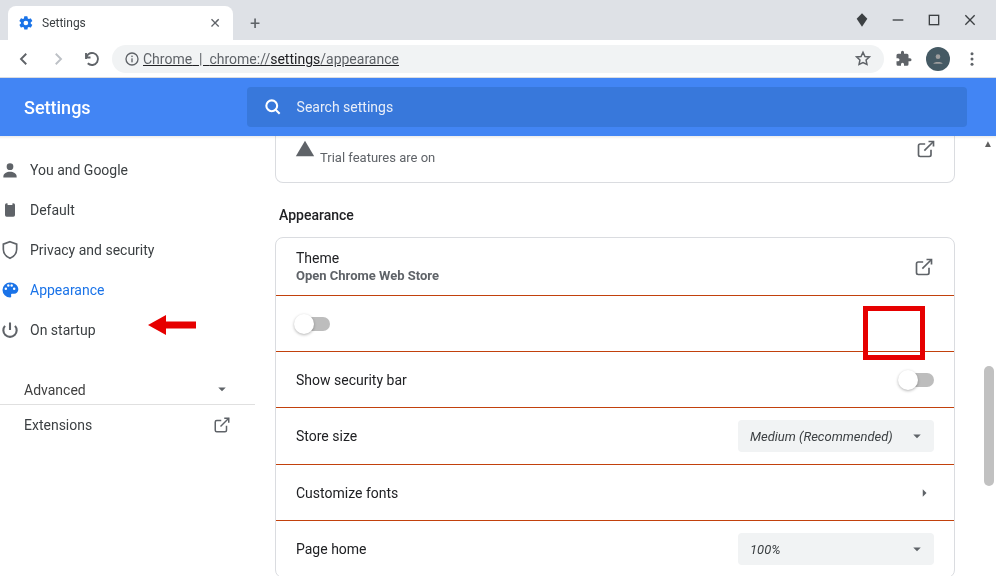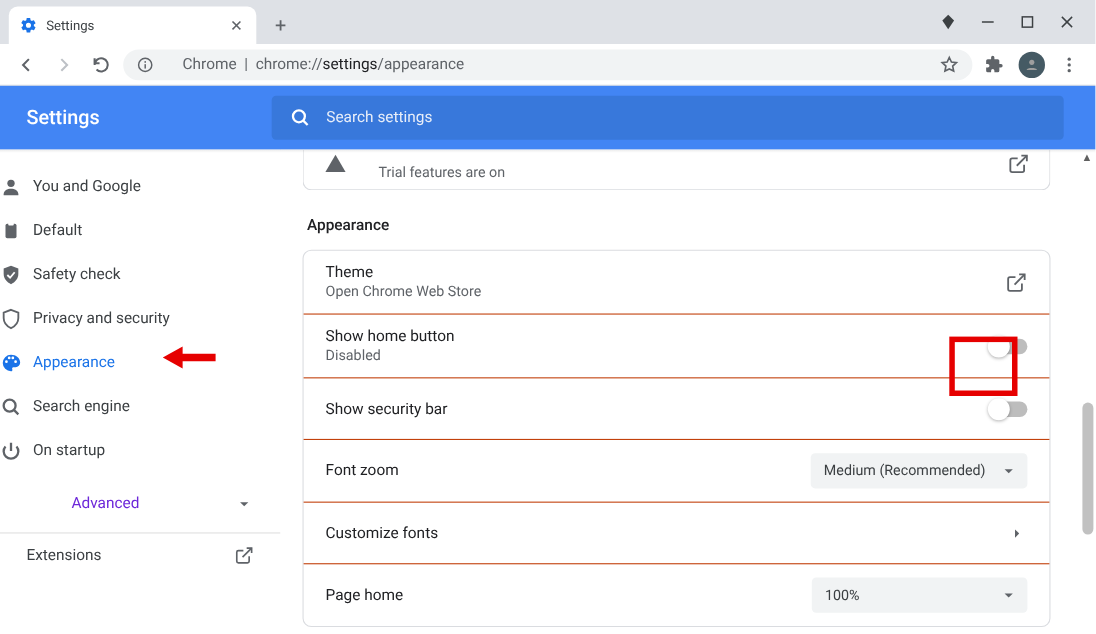--- a/index.html
+++ b/index.html
@@ -12,21 +12,21 @@
 .tab .title { font-size: 12px; color: #3c4043; flex: 1; }
 .tab .close { color: #5f6368; font-size: 14px; width: 16px; text-align: center; cursor: pointer;}
 .newtab { width: 28px; height: 28px; display: flex; align-items: center; justify-content: center; margin-left: 8px; margin-bottom: 3px; color: #5f6368; font-size: 18px; cursor: pointer; border-radius: 50%;}
 .win-controls { position: absolute; right: 0; top: 0; height: 40px; display: flex; align-items: center; gap: 20px; padding: 0 18px;}
 .win-controls span { width: 16px; height: 16px; display: inline-flex; align-items: center; justify-content: center; color: #3c4043; cursor: pointer;}
 
 
 .toolbar { height: 38px; background: #fff; border-bottom: 1px solid #dadce0; display: flex; align-items: center; padding: 0 10px; gap: 6px;}
 .toolbar .nav-btn { width: 28px; height: 28px; display: flex; align-items: center; justify-content: center; color: #5f6368; cursor: pointer; border-radius: 50%;}
 .toolbar .nav-btn.disabled { color: #bdc1c6; }
-.omnibox { flex: 1; height: 28px; background: #f1f3f4; border-radius: 14px; display: flex; align-items: center; padding: 0 12px; gap: 26px; font-size: 14px; color: #202124;}
+.omnibox { flex: 1; height: 28px; background: #f1f3f4; border-radius: 14px; display: flex; align-items: center; padding: 0 12px; gap: 3px; font-size: 14px; color: #202124; text-decoration: underline;}
 .omnibox .secure { color: #5f6368; }
 .omnibox .url { color: #5f6368; }
 .omnibox .url .host { color: #202124; }
 .omnibox .star { margin-left: auto; color: #5f6368; cursor: pointer;}
 .toolbar .ext-btn { width: 28px; height: 28px; display: flex; align-items: center; justify-content: center; color: #5f6368; cursor: pointer;}
 .avatar-circle { width: 24px; height: 24px; border-radius: 50%; background: #455a64; display: flex; align-items: center; justify-content: center;}
 .avatar-circle svg { width: 14px; height: 14px; color: #9e9e9e;}
 
 
 .settings-header { height: 58px; background: #4285f4; display: flex; align-items: center; padding-left: 24px;}
@@ -37,48 +37,48 @@
 .search-settings svg { color: #fff; width: 20px; height: 20px;}
 
 
 .content { display: flex; height: calc(576px - 40px - 38px - 58px); position: relative;}
 .content::before { content:""; position:absolute; top:0; left:0; right:0; height:3px; background: linear-gradient(rgba(0,0,0,0.08), transparent); z-index:5; pointer-events:none;}
 .sidebar { width: 255px; padding-top: 14px; border-right: 0; background:#fff;}
 .nav-item { height: 40px; display: flex; align-items: center; gap: 10px; font-size: 14px; color: #3c4043; cursor: pointer; margin: 0 0 0 0;}
 .nav-item svg { width: 20px; height: 20px; color: #5f6368;}
 .nav-item.active { color: #1a73e8; }
 .nav-item.active svg { color: #1a73e8;}
-.nav-section { height: 40px; display: flex; align-items: center; padding: 0 24px; font-size: 14px; color: #6d28d9; cursor: pointer; justify-content: space-between; margin-left: 41px;}
+.nav-section { height: 40px; display: flex; align-items: flex-end; padding: 0 24px; font-size: 14px; color: #404040; cursor: pointer; justify-content: space-between;}
 .nav-section-ext { height: 40px; display: flex; align-items: center; padding: 0 24px; font-size: 14px; color: #3c4043; cursor: pointer; justify-content: space-between; border-top: 1px solid #e0e0e0;}
 .nav-section svg, .nav-section-ext svg { width: 18px; height: 18px; color: #5f6368;}
 
 .main { flex: 1; background: #fff; overflow-y: hidden; position: relative; padding: 0 12px 0 0;}
 .main-inner { width: 680px; margin-left: 20px;}
 
-.card-partial { border: 1px solid #dadce0; border-radius: 0 0 8px 8px; border-top: none; display:flex; align-items: center; padding: 10px 18px 4px 18px; gap: 28px;}
+.card-partial { border: 1px solid #dadce0; border-radius: 0 0 8px 8px; border-top: none; display:flex; align-items: center; padding: 10px 18px 14px 18px; gap: 4px;}
 .card-partial .bell { width: 22px; color:#5f6368; position: relative; top: -8px;}
 .card-partial .txt { font-size: 13px; color: #5f6368;}
 .card-partial .open { margin-left:auto; color:#5f6368; cursor:pointer; position:relative; top:-8px;}
 
 .section-title { font-size: 14px; color: #202124; margin: 24px 0 14px 4px; font-weight: 500;}
 
 .card { border: 1px solid #dadce0; border-radius: 8px; background: #fff;}
 .row { min-height: 56px; border-bottom: 1px solid #c2410c; padding: 12px 20px; display: flex; align-items: center; justify-content: space-between;}
 .row:last-child { border-bottom: none;}
 .row .labels { display: flex; flex-direction: column; gap: 2px;}
 .row .main-label { font-size: 14px; color: #202124;}
-.row .sub-label { font-size: 13px; color: #5f6368;}
+.row .sub-label { font-size: 13px; color: #5f6368; font-weight: bold;}
 .row .end { display: flex; align-items: center;}
 .openicon { color: #5f6368; cursor:pointer;}
 .chevron { color: #5f6368;}
 
 .toggle { width: 34px; height: 14px; background: #bdbdbd; border-radius: 10px; position: relative; cursor: pointer;}
 .toggle::after { content:""; position:absolute; width:20px; height:20px; background:#fff; border-radius:50%; top:-3px; left:-2px; box-shadow: 0 1px 3px rgba(0,0,0,.3);}
 
-.select { height: 32px; min-width: 196px; background: #f1f3f4; border-radius: 4px; display: flex; align-items: center; padding: 0 8px 0 12px; font-size: 13px; color: #3c4043; cursor: pointer; justify-content: space-between; gap: 12px;}
+.select { height: 32px; min-width: 196px; background: #f1f3f4; border-radius: 4px; display: flex; align-items: center; padding: 0 8px 0 12px; font-size: 13px; color: #3c4043; cursor: pointer; justify-content: space-between; gap: 12px; font-style: italic;}
 .select svg { width: 18px; height: 18px; color:#5f6368;}
 
 .highlight-box { position: absolute; border: 5px solid #e60000; width: 62px; height: 54px; pointer-events: none;}
 
 .arrow-annot { position: absolute; pointer-events: none;}
 
 .scroll-indicator { position: absolute; right: 2px; top: 230px; width: 10px; height: 120px; background: #c1c1c1; border-radius: 5px;}
 .scroll-arrow { position:absolute; right:3px; color:#606060; font-size:10px;}
 
 </style>
@@ -193,44 +193,30 @@
       <span>You and Google</span>
     </div>
     <div class="nav-item">
       <svg viewBox="0 0 24 24" fill="currentColor">
           <rect x="6" y="4" width="12" height="16" rx="2"></rect>
           <rect x="9" y="2" width="6" height="4" rx="1" fill="#fff"></rect>
         </svg>
       <span>Default</span>
     </div>
     <div class="nav-item">
-      <svg viewBox="0 0 24 24" fill="currentColor">
-          <path d="M12 2l8 3v6c0 5-3.5 9-8 11-4.5-2-8-6-8-11V5z"></path>
-          <path d="M8 12l3 3 5-6" stroke="#fff" stroke-width="2" fill="none"></path>
-        </svg>
-      <span>Safety check</span>
-    </div>
-    <div class="nav-item">
       <svg viewBox="0 0 24 24" fill="none" stroke="currentColor" stroke-width="2">
           <path d="M12 2l8 3v6c0 5-3.5 9-8 11-4.5-2-8-6-8-11V5z"></path>
         </svg>
       <span>Privacy and security</span>
     </div>
     <div class="nav-item active">
       <svg viewBox="0 0 24 24" fill="currentColor">
           <path d="M12 3a9 9 0 0 0 0 18c1 0 1.5-.7 1.5-1.5 0-.7-.3-1-.3-1.5 0-.8.7-1.5 1.5-1.5H17a5 5 0 0 0 5-5C22 6.6 17.5 3 12 3zM7 12a1.5 1.5 0 1 1 0-3 1.5 1.5 0 0 1 0 3zm3-4a1.5 1.5 0 1 1 0-3 1.5 1.5 0 0 1 0 3zm4 0a1.5 1.5 0 1 1 0-3 1.5 1.5 0 0 1 0 3zm3 4a1.5 1.5 0 1 1 0-3 1.5 1.5 0 0 1 0 3z"></path>
         </svg>
       <span>Appearance</span>
-    </div>
-    <div class="nav-item">
-      <svg viewBox="0 0 24 24" fill="none" stroke="currentColor" stroke-width="2.5">
-          <circle cx="10.5" cy="10.5" r="6.5"></circle>
-          <line x1="20" y1="20" x2="15.2" y2="15.2"></line>
-        </svg>
-      <span>Search engine</span>
     </div>
     <div class="nav-item">
       <svg viewBox="0 0 24 24" fill="none" stroke="currentColor" stroke-width="2.5">
           <path d="M12 3v9"></path>
           <path d="M6 7a8 8 0 1 0 12 0"></path>
         </svg>
       <span>On startup</span>
     </div>
     <div style="height:8px"></div>
     <div class="nav-section">
@@ -274,39 +260,35 @@
           </div>
           <div class="end">
             <svg class="openicon" width="20" height="20" viewBox="0 0 24 24" fill="none" stroke="currentColor" stroke-width="2">
                 <path d="M15 3h6v6"></path>
                 <path d="M10 14L21 3"></path>
                 <path d="M18 13v6a2 2 0 0 1-2 2H5a2 2 0 0 1-2-2V8a2 2 0 0 1 2-2h6"></path>
               </svg>
           </div>
         </div>
         <div class="row">
-          <div class="labels">
-            <span class="main-label">Show home button</span>
-            <span class="sub-label">Disabled</span>
-          </div>
           <div class="end">
             <div class="toggle"></div>
           </div>
         </div>
         <div class="row">
           <div class="labels">
             <span class="main-label">Show security bar</span>
           </div>
           <div class="end">
             <div class="toggle"></div>
           </div>
         </div>
         <div class="row">
           <div class="labels">
-            <span class="main-label">Font zoom</span>
+            <span class="main-label">Store size</span>
           </div>
           <div class="end">
             <div class="select">
               <span>Medium (Recommended)</span>
               <svg viewBox="0 0 24 24" fill="currentColor">
                   <path d="M7 10l5 5 5-5z"></path>
                 </svg>
             </div>
           </div>
         </div>

